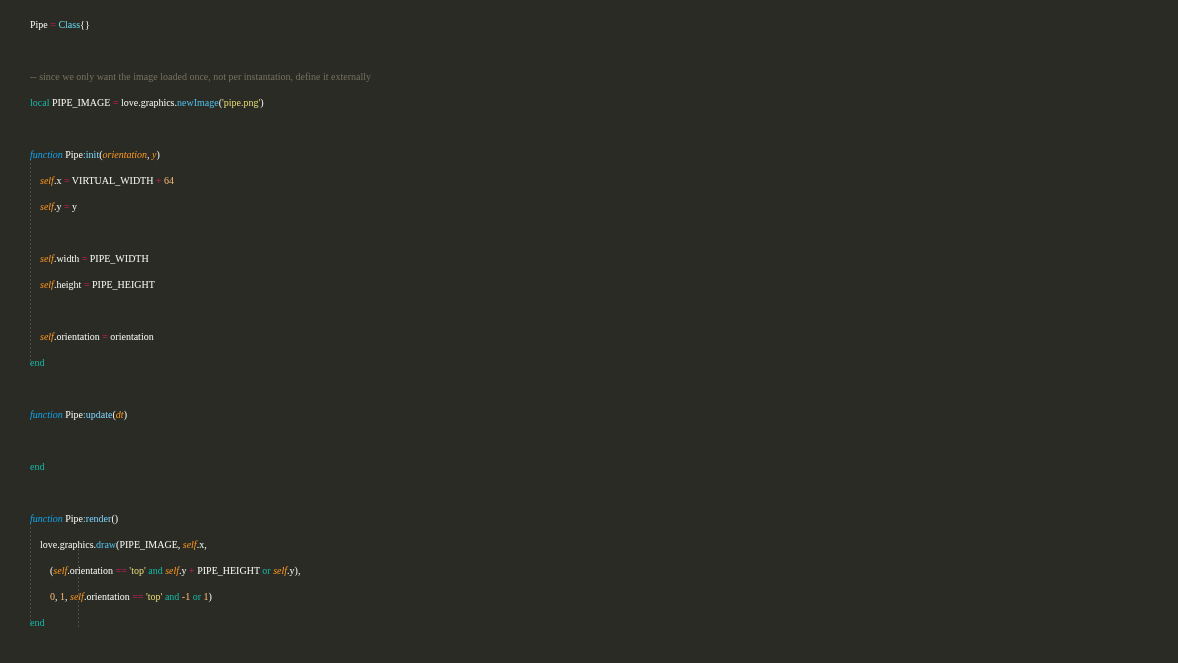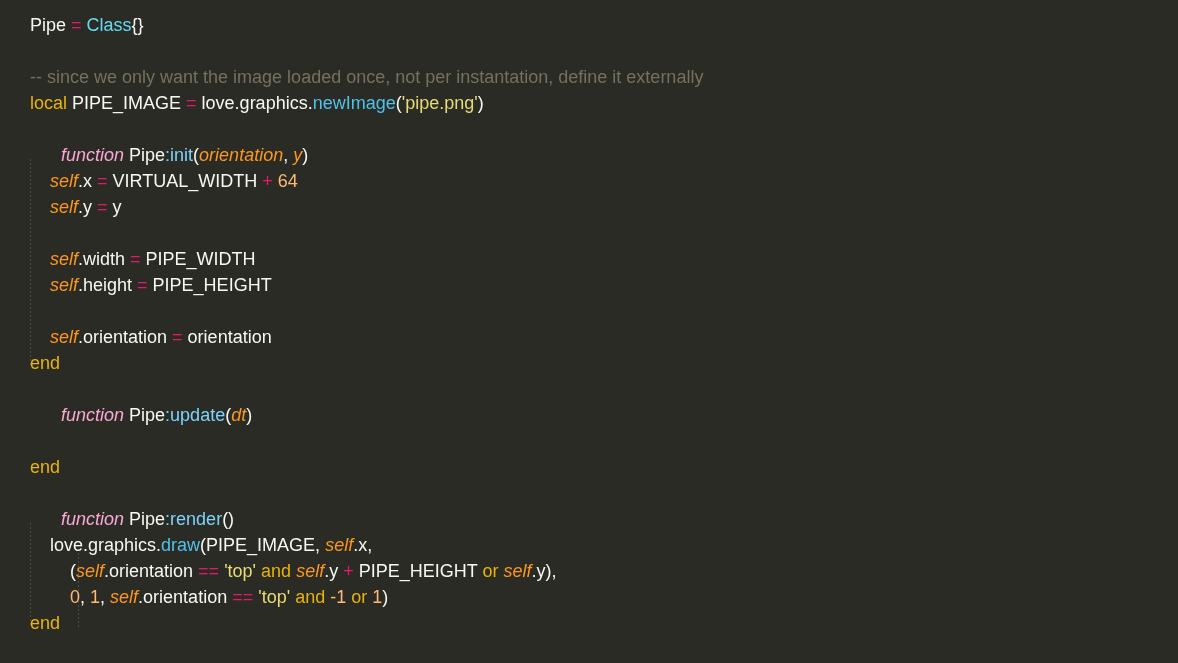--- a/index.html
+++ b/index.html
@@ -39,39 +39,39 @@
       #4d4d45 0px, #4d4d45 2px,
       transparent 2px, transparent 4px
     );
     background-size: 1px 4px;
   }
 
   .code {
     position: relative;
     margin: 0;
     padding: 0;
-    font-family: Liberation Sans, sans-serif;
-    font-size: 18px;
+    font-family: Liberation Serif, serif;
+    font-size: 10px;
     line-height: 26px;
     color: #f8f8f2;
     white-space: pre;
     z-index: 2;
   }
   .line {
     height: 26px;
     padding-left: 30px;
     white-space: pre;
   }
 
   
   .t-plain   { color: #f8f8f2; }
   .t-comment { color: #75715e; text-align: right; }
-  .t-kw      { color: #eab308; }            
+  .t-kw      { color: #14b8a6; }            
   .t-op      { color: #e6186c; }            
-  .t-fnkw    { color: #f9a8d4; font-style: italic; margin-left: 31px; }  
+  .t-fnkw    { color: #0ea5e9; font-style: italic; }  
   .t-class   { color: #66d9ef; }            
   .t-colon   { color: #66d9ef; }            
   .t-fname   { color: #7dd3fc; }            
   .t-method  { color: #4fc1e9; margin-top: 28px; }            
   .t-param   { color: #fd971f; font-style: italic; }  
   .t-str     { color: #e6db74; margin-top: 24px; }            
   .t-num     { color: #fdba74; }            
 </style>
 </head>
 <body>

